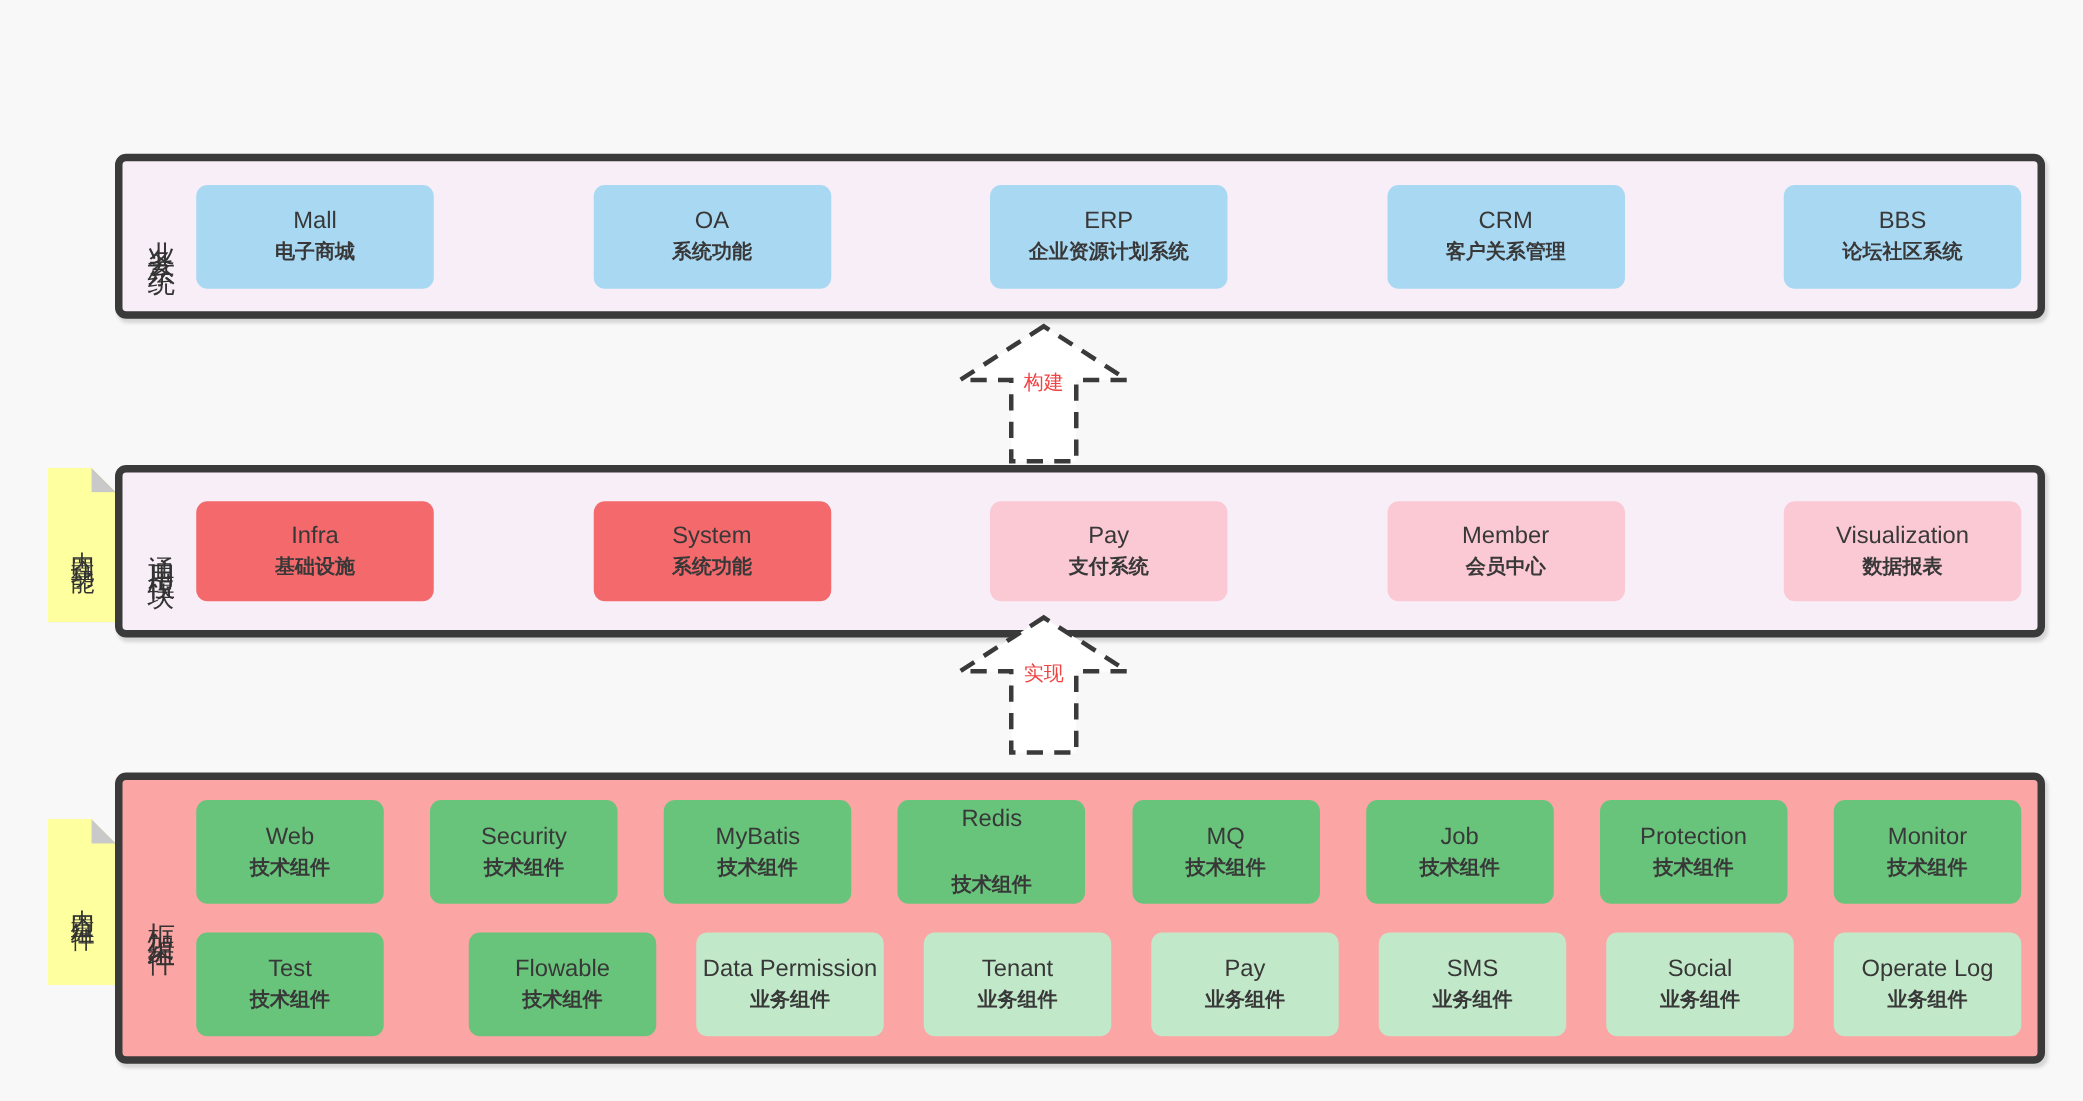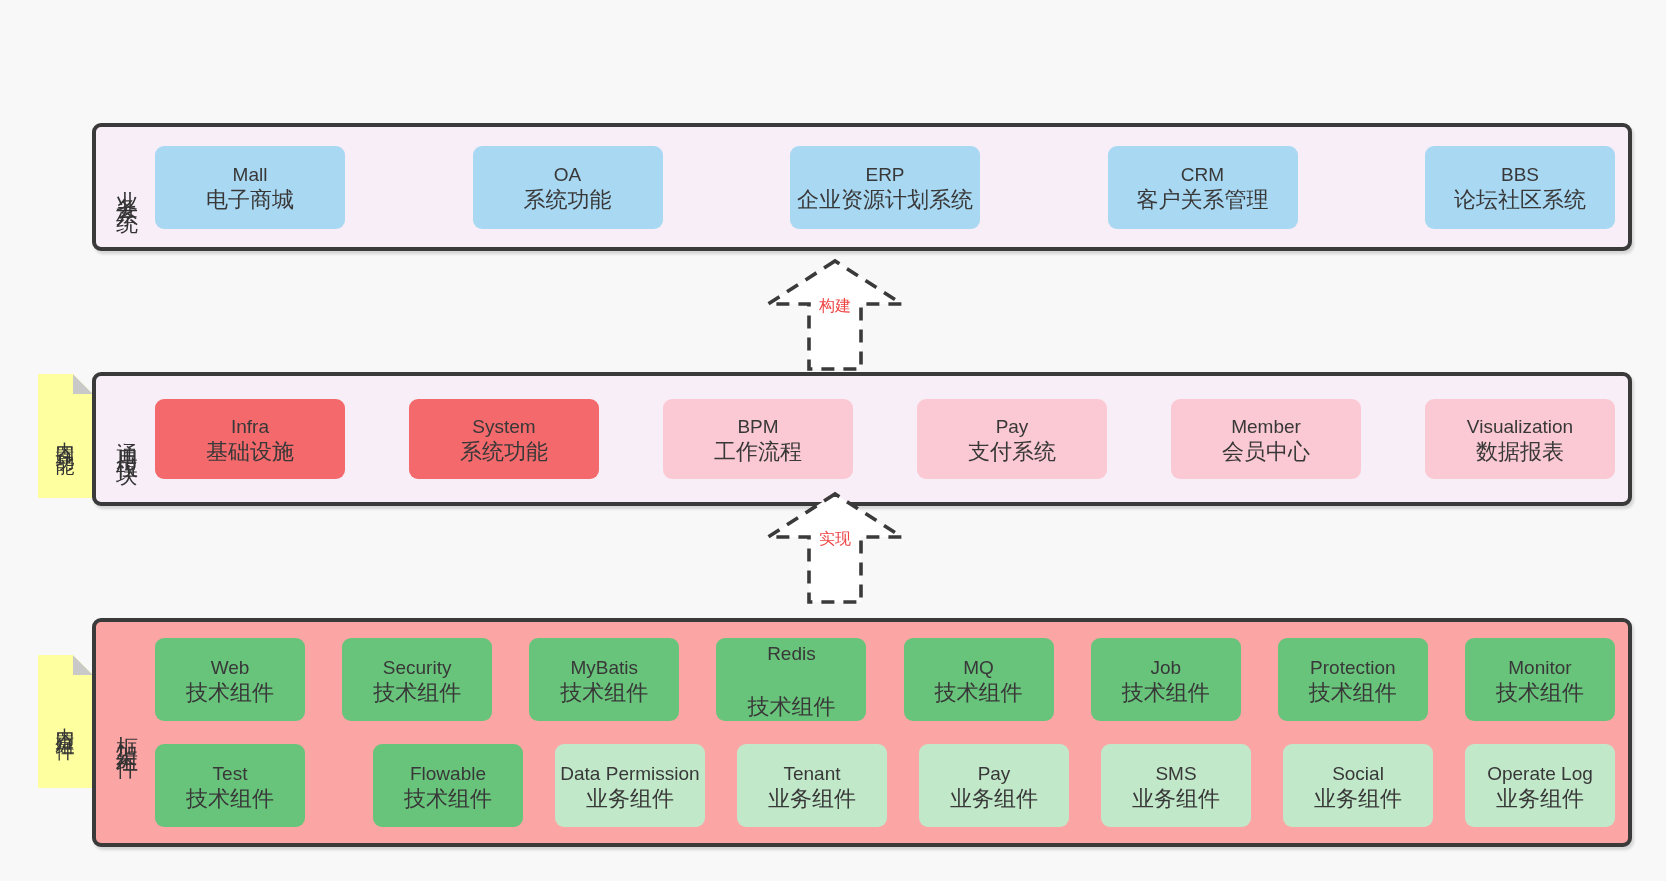--- a/index.html
+++ b/index.html
@@ -4,21 +4,21 @@
 <style>
   html,body{margin:0;padding:0;}
   body{
     width:1666px;height:881px;position:relative;overflow:hidden;
     background:#f8f8f8;
     font-family:"Liberation Sans","DejaVu Sans",sans-serif;
     color:#383838;
   }
   .layer{
     position:absolute;left:92px;width:1532px;
-    background:#f8eef7;border:4px solid #6d28d9;border-radius:9px;
+    background:#f8eef7;border:6px solid #6d28d9;border-radius:9px;
     box-shadow:2px 3px 3px rgba(0,0,0,0.14);
   }
   .layer1{top:123px;height:120px;}
   .layer2{top:372px;height:126px;}
   .layer3{top:618px;height:221px;}
   .label-zone{
     position:absolute;left:6px;top:0;bottom:0;width:50px;
     display:flex;align-items:center;justify-content:center;
   }
   .vlabel{
@@ -30,21 +30,21 @@
   .row{display:flex;justify-content:space-between;}
   .box{
     border-radius:9px;display:flex;flex-direction:column;
     align-items:center;justify-content:center;text-align:center;
     padding:2px 4px;box-sizing:border-box;
   }
   .layer1 .box{width:190px;height:83px;}
   .layer2 .box{width:190px;height:80px;}
   .layer3 .box{width:150px;height:83px;}
   .box-title{font-size:19px;line-height:25px;}
-  .box-sub{font-size:22px;line-height:25px;}
+  .box-sub{font-size:16px;line-height:25px;font-weight:bold;}
   .sticky{
     position:absolute;left:38px;width:55px;background:#feff9e;
     box-shadow:1px 2px 2px rgba(0,0,0,0.12);
     clip-path:polygon(0 0,calc(100% - 20px) 0,100% 20px,100% 100%,0 100%);
     display:flex;align-items:center;justify-content:center;
   }
   .sticky1{top:374px;height:124px;}
   .sticky2{top:655px;height:133px;}
   .sticky .vlabel{font-size:19px;letter-spacing:5px;}
   .fold{
@@ -113,24 +113,20 @@
     <div class="row">
         <div class="box" style="background: rgb(243, 105, 108);">
           <div class="box-title">Infra</div>
           <div class="box-sub">基础设施</div>
         </div>
         <div class="box" style="background: rgb(243, 105, 108);">
           <div class="box-title">System</div>
           <div class="box-sub">系统功能</div>
         </div>
         <div class="box" style="background: rgb(251, 201, 212);">
-          <div class="box-title">BPM</div>
-          <div class="box-sub">工作流程</div>
-        </div>
-        <div class="box" style="background: rgb(251, 201, 212);">
           <div class="box-title">Pay</div>
           <div class="box-sub">支付系统</div>
         </div>
         <div class="box" style="background: rgb(251, 201, 212);">
           <div class="box-title">Member</div>
           <div class="box-sub">会员中心</div>
         </div>
         <div class="box" style="background: rgb(251, 201, 212);">
           <div class="box-title">Visualization</div>
           <div class="box-sub">数据报表</div>

